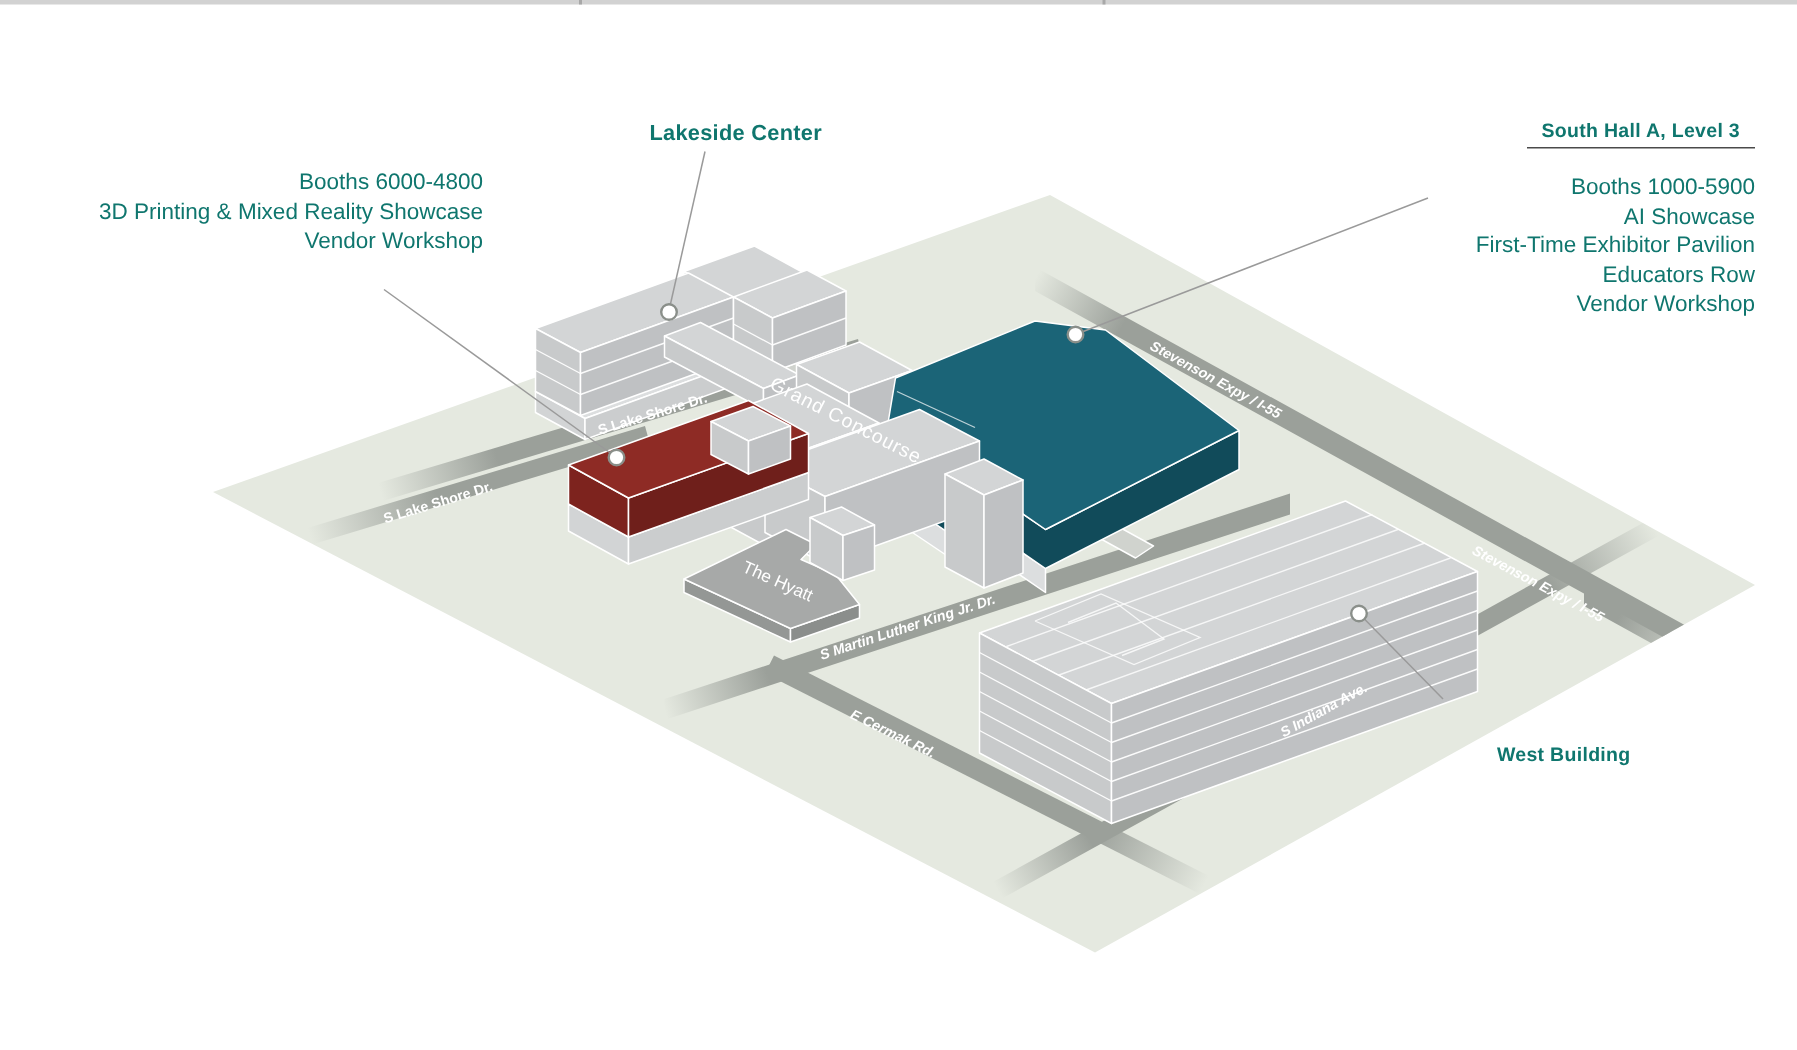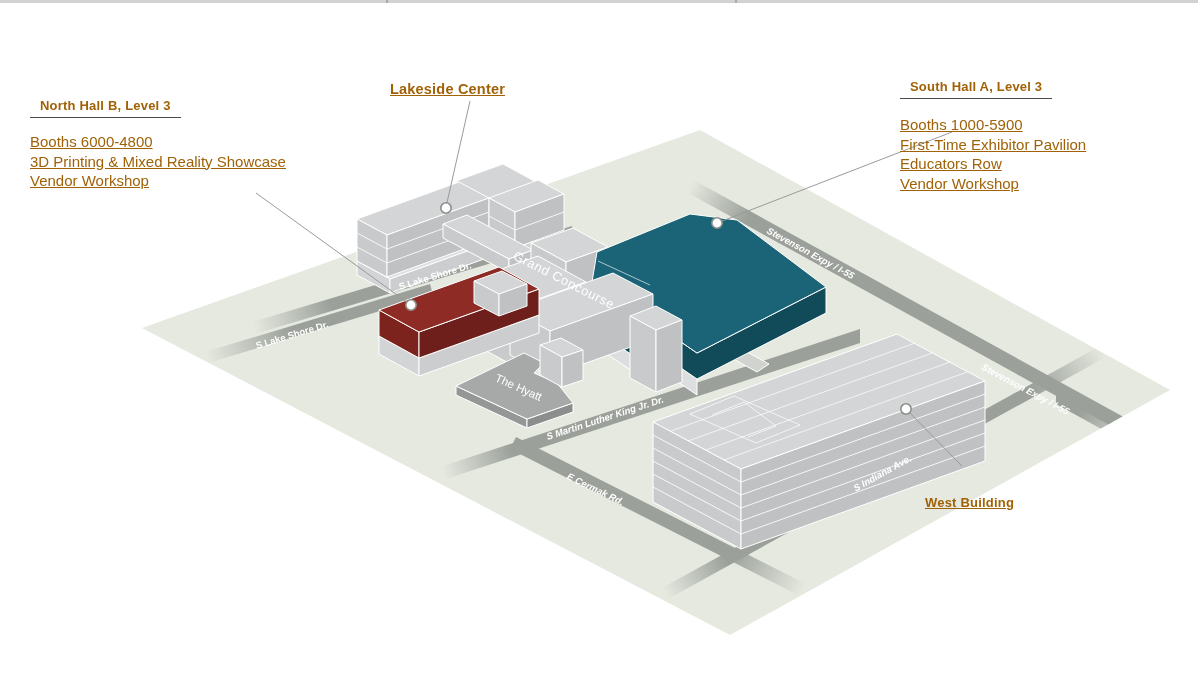--- a/index.html
+++ b/index.html
@@ -30,21 +30,21 @@
   .leader{stroke:#9a9a9a;stroke-width:1;fill:none;}
   .marker{fill:#ffffff;stroke:#8a8f8a;stroke-width:1.6;}
   .streetlabel{fill:#ffffff;font-family:"Liberation Sans",sans-serif;font-size:9.5px;
                font-weight:700;text-anchor:middle;}
   .streetlabel.italic{font-style:italic;}
   .bigwalk{fill:#ffffff;font-family:"Liberation Sans",sans-serif;font-size:13px;
            font-weight:400;letter-spacing:.6px;text-anchor:middle;}
   .venuelabel{fill:#ffffff;font-family:"Liberation Sans",sans-serif;font-size:11.5px;
               font-weight:400;text-anchor:middle;}
   
-  .callout{position:absolute;text-align:left;color:#a16207;text-decoration:underline;}
+  .callout{position:absolute;text-align:right;color:#0f766e;}
   .co-title{font-size:13px;font-weight:700;letter-spacing:.2px;}
   .co-title.underlined span{display:inline-block;border-bottom:1.6px solid #4a4a4a;
                             padding:0 10px 4px 10px;}
   .co-lines{margin-top:14px;font-size:15px;line-height:19.5px;font-weight:400;}
 </style>
 </head>
 <body>
 
 <div id="stage" style="--c-topbar: #d2d2d2; --c-ground: #e5e9e0; --c-road: #9ba09a; --c-concourse: #d0d3ce; --c-bldg-top: #d3d5d6; --c-bldg-sw: #c8cacb; --c-bldg-se: #bfc1c3; --c-base-top: #dcdedf; --c-base-sw: #d2d4d5; --c-base-se: #cbcdce; --c-red-top: #8e2b25; --c-red-sw: #7d231e; --c-red-se: #6f1f1b; --c-teal-top: #1b6477; --c-teal-side: #114b5a; --c-hyatt-top: #a7a9a8; --c-hyatt-sw: #949795; --c-hyatt-se: #8b8e8c;">
 
@@ -215,40 +215,38 @@
     <line class="leader" x1="470" y1="101" x2="446" y2="207"></line>
     <line class="leader" x1="952" y1="132" x2="717" y2="223"></line>
     <line class="leader" x1="962" y1="466" x2="906" y2="409"></line>
     <circle class="marker" cx="411" cy="305" r="5.2"></circle>
     <circle class="marker" cx="446" cy="208" r="5.2"></circle>
     <circle class="marker" cx="717" cy="223" r="5.2"></circle>
     <circle class="marker" cx="906" cy="409" r="5.2"></circle>
   </svg>
 
   <div class="callout" style="left:30px;top:98px;width:292px">
-    <div class="co-title underlined">
-      <span>North Hall B, Level 3</span>
-    </div>
     <div class="co-lines">
       <div>Booths 6000-4800</div>
       <div>3D Printing &amp; Mixed Reality Showcase</div>
       <div>Vendor Workshop</div>
     </div>
   </div>
 
   <div class="callout" style="left:390px;top:81px;width:158px">
     <div class="co-title" style="font-size:14.5px">Lakeside Center</div>
   </div>
 
   <div class="callout" style="left:900px;top:79px;width:270px">
     <div class="co-title underlined">
       <span>South Hall A, Level 3</span>
     </div>
     <div class="co-lines" style="margin-top:16px">
       <div>Booths 1000-5900</div>
+      <div>AI Showcase</div>
       <div>First-Time Exhibitor Pavilion</div>
       <div>Educators Row</div>
       <div>Vendor Workshop</div>
     </div>
   </div>
 
   <div class="callout" style="left:925px;top:495px;width:162px">
     <div class="co-title">West Building</div>
   </div>
 

